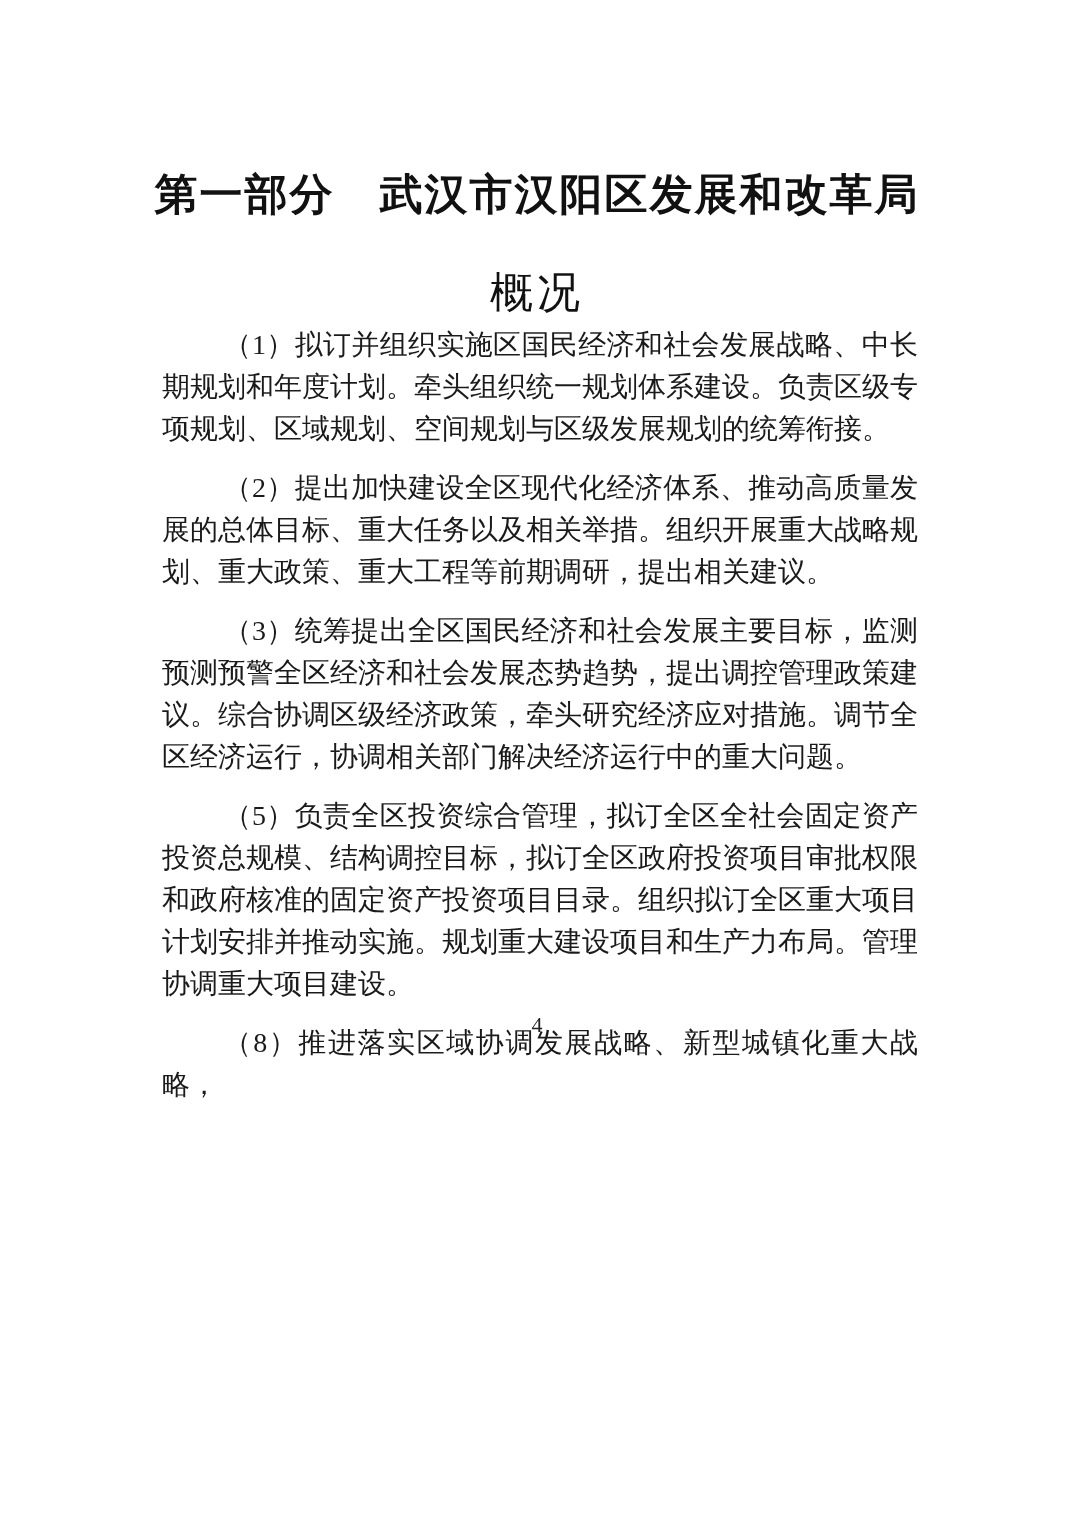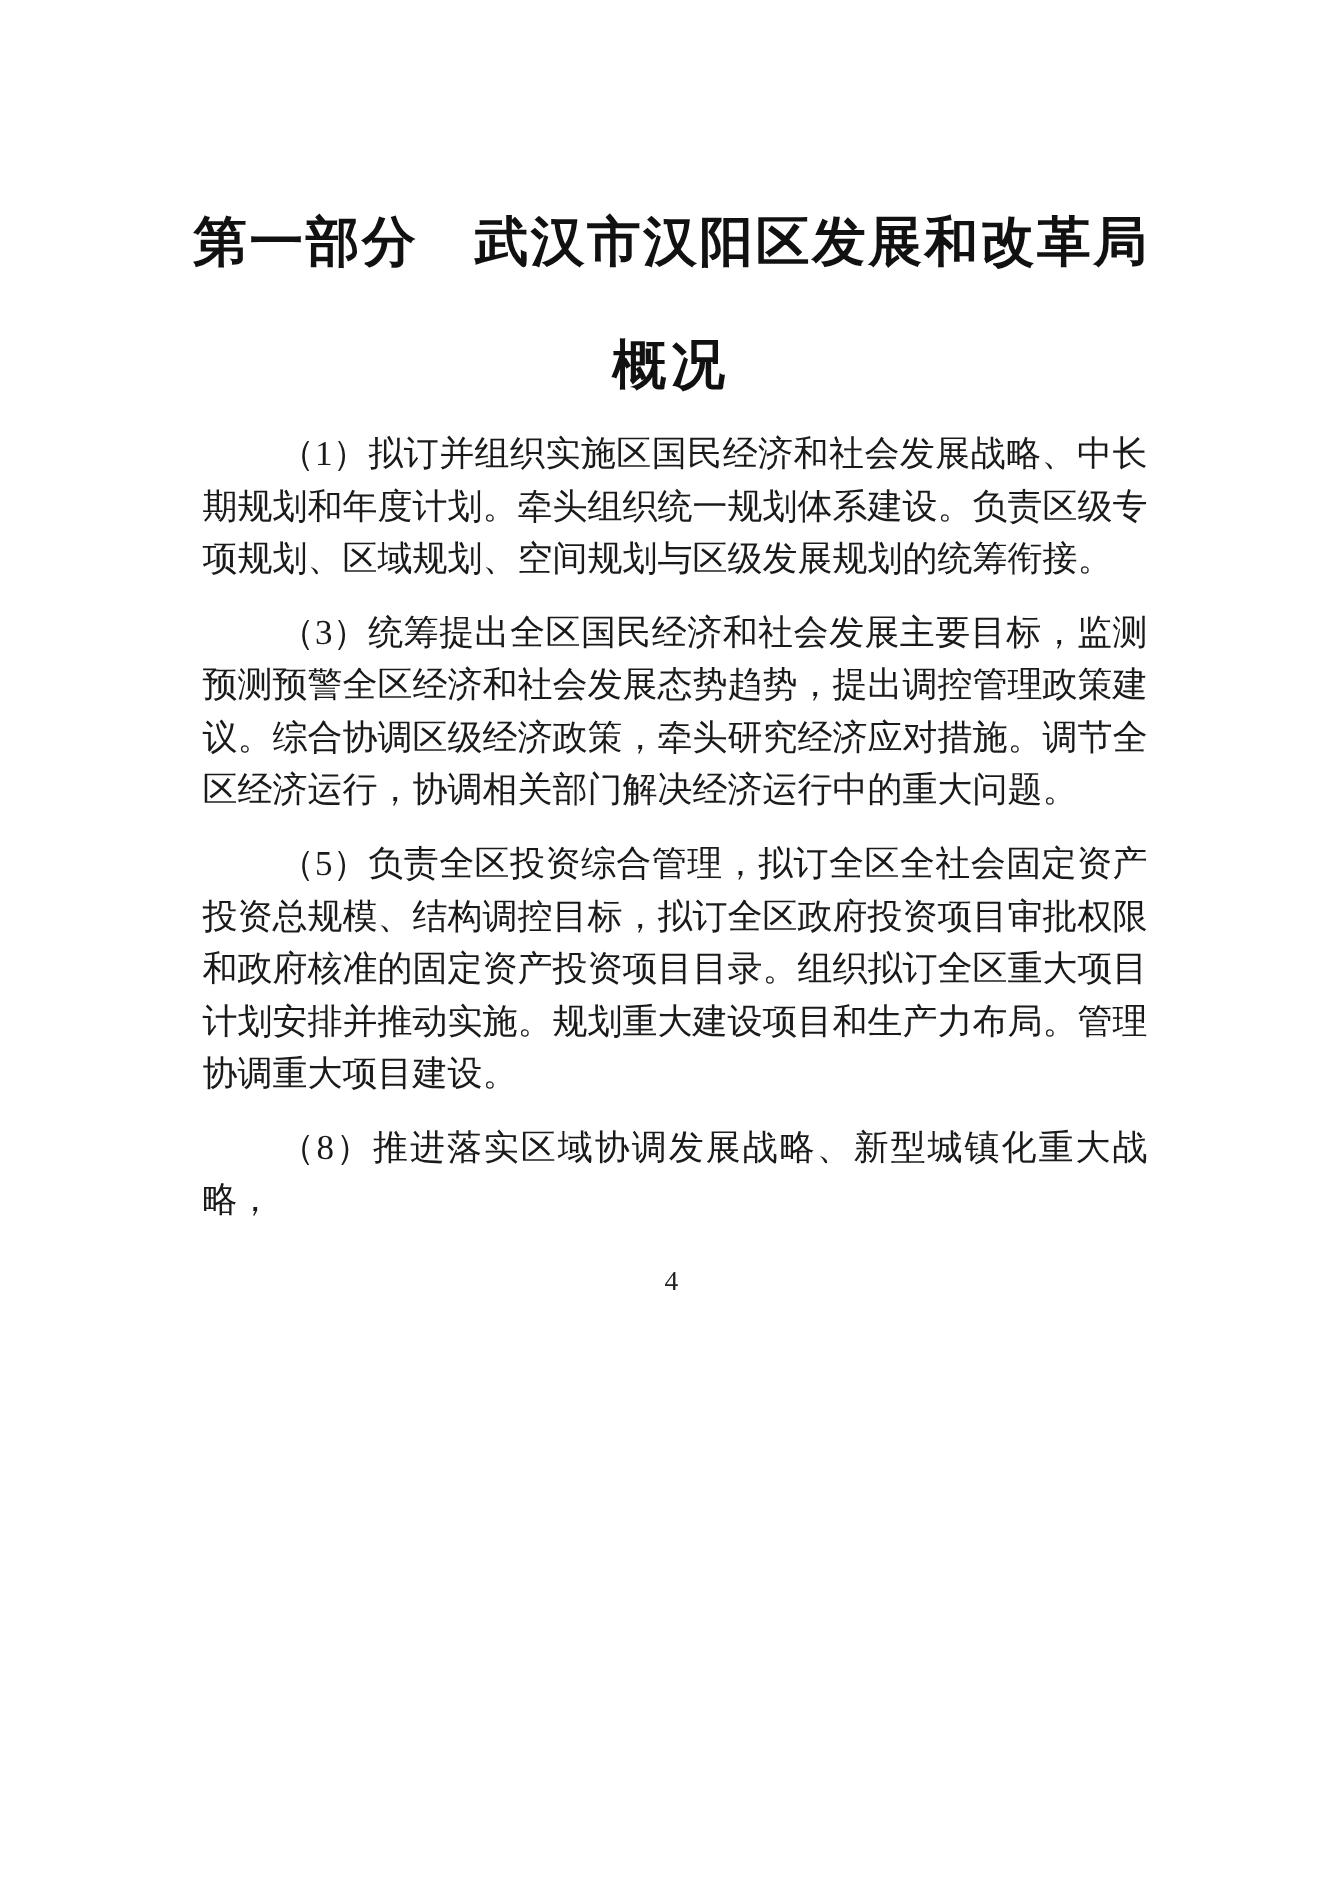--- a/index.html
+++ b/index.html
@@ -24,21 +24,21 @@
     font-family: "Liberation Sans", sans-serif;
     font-weight: bold;
     font-size: 43px;
     line-height: 48px;
     letter-spacing: 2px;
     color: #111111;
     margin: 0;
   }
   .title-line2 {
     font-family: "Liberation Sans", sans-serif;
-    font-weight: bold;
+    font-weight: normal;
     font-size: 43px;
     line-height: 48px;
     letter-spacing: 4px;
     color: #111111;
     margin: 50px 0 0 0;
     text-align: center;
   }
   .content {
     margin: 0 156px 0 162px; 
   }
@@ -55,21 +55,21 @@
     font-family: "Liberation Serif", "DejaVu Serif", serif;
     font-size: 28px;
     line-height: 42px;
     color: #1a1a1a;
     text-align: justify;
     text-justify: inter-character;
     text-indent: 2.2em; 
     margin: 17px 0 0 0;
   }
   .body-paragraph.first {
-    margin-top: 27px;
+    margin-top: 8px;
   }
   .page-number {
     position: absolute;
     bottom: 83px;
     left: 0;
     width: 100%;
     text-align: center;
     font-family: "Liberation Serif", "DejaVu Serif", serif;
     font-size: 22px;
     line-height: 24px;
@@ -83,20 +83,21 @@
 
   <div class="title-block">
     <h1 class="title-line1">第一部分　武汉市汉阳区发展和改革局</h1>
     <h1 class="title-line2">概况</h1>
   </div>
 
   <div class="content">
 
     <p class="body-paragraph first">（1）拟订并组织实施区国民经济和社会发展战略、中长期规划和年度计划。牵头组织统一规划体系建设。负责区级专项规划、区域规划、空间规划与区级发展规划的统筹衔接。</p>
 
+    <p class="body-paragraph">（2）提出加快建设全区现代化经济体系、推动高质量发展的总体目标、重大任务以及相关举措。组织开展重大战略规划、重大政策、重大工程等前期调研，提出相关建议。</p>
 
     <p class="body-paragraph">（3）统筹提出全区国民经济和社会发展主要目标，监测预测预警全区经济和社会发展态势趋势，提出调控管理政策建议。综合协调区级经济政策，牵头研究经济应对措施。调节全区经济运行，协调相关部门解决经济运行中的重大问题。</p>
 
 
     <p class="body-paragraph">（5）负责全区投资综合管理，拟订全区全社会固定资产投资总规模、结构调控目标，拟订全区政府投资项目审批权限和政府核准的固定资产投资项目目录。组织拟订全区重大项目计划安排并推动实施。规划重大建设项目和生产力布局。管理协调重大项目建设。</p>
 
     <p class="body-paragraph">（8）推进落实区域协调发展战略、新型城镇化重大战略，</p>
   </div>
 
   <div class="page-number">4</div>

